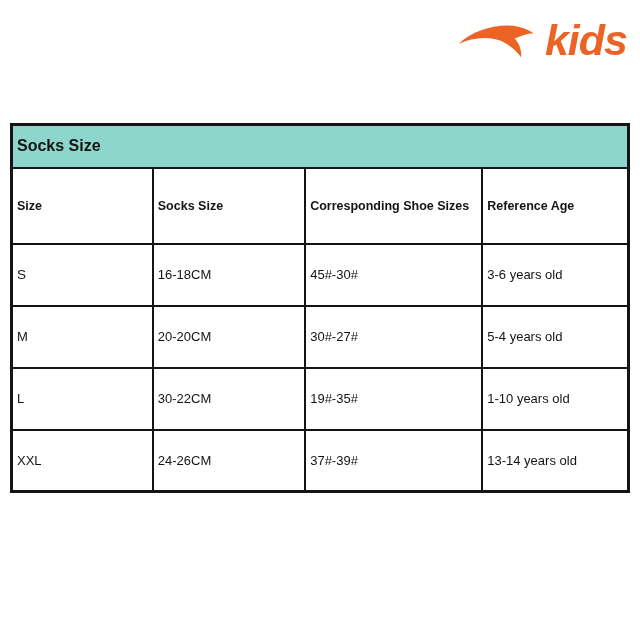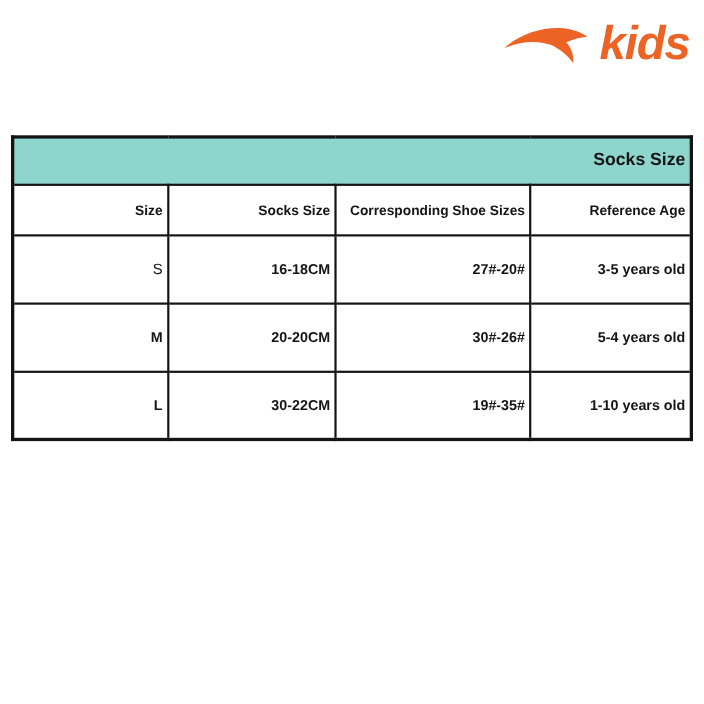--- a/index.html
+++ b/index.html
@@ -52,40 +52,40 @@
   }
   table.size-chart {
     width: 100%;
     border-collapse: collapse;
     table-layout: fixed;
     border: 3px solid var(--line);
   }
   table.size-chart th,
   table.size-chart td {
     border: 2px solid var(--line);
-    text-align: right;
+    text-align: left;
     vertical-align: middle;
     padding: 0 4px;
     color: var(--ink);
   }
   tr.title-row td {
     height: 43px;
     background: var(--title-bg);
     font-size: 16px;
     font-weight: bold;
   }
   tr.header-row th {
-    height: 46px;
+    height: 76px;
     font-size: 12.5px;
     font-weight: bold;
   }
   tbody td {
     height: 62px;
     font-size: 13px;
-    font-weight: bold;
+    font-weight: normal;
   }
   
   tbody tr:first-child td:first-child {
     font-weight: 400;
     font-size: 13.5px;
   }
   col.c1 { width: 22.9%; }
   col.c2 { width: 24.7%; }
   col.c3 { width: 28.7%; }
   col.c4 { width: 23.7%; }
@@ -126,32 +126,38 @@
           <th>Size</th>
           <th>Socks Size</th>
           <th>Corresponding Shoe Sizes</th>
           <th>Reference Age</th>
         </tr>
       </thead>
       <tbody>
         <tr>
           <td>S</td>
           <td>16-18CM</td>
-          <td>27#-20#</td>
-          <td>3-5 years old</td>
+          <td>45#-30#</td>
+          <td>3-6 years old</td>
         </tr>
         <tr>
           <td>M</td>
           <td>20-20CM</td>
-          <td>30#-26#</td>
+          <td>30#-27#</td>
           <td>5-4 years old</td>
         </tr>
         <tr>
           <td>L</td>
           <td>30-22CM</td>
           <td>19#-35#</td>
           <td>1-10 years old</td>
         </tr>
+        <tr>
+          <td>XXL</td>
+          <td>24-26CM</td>
+          <td>37#-39#</td>
+          <td>13-14 years old</td>
+        </tr>
       </tbody>
     </table>
   </div>
 
 </div>
 
 </body></html>

